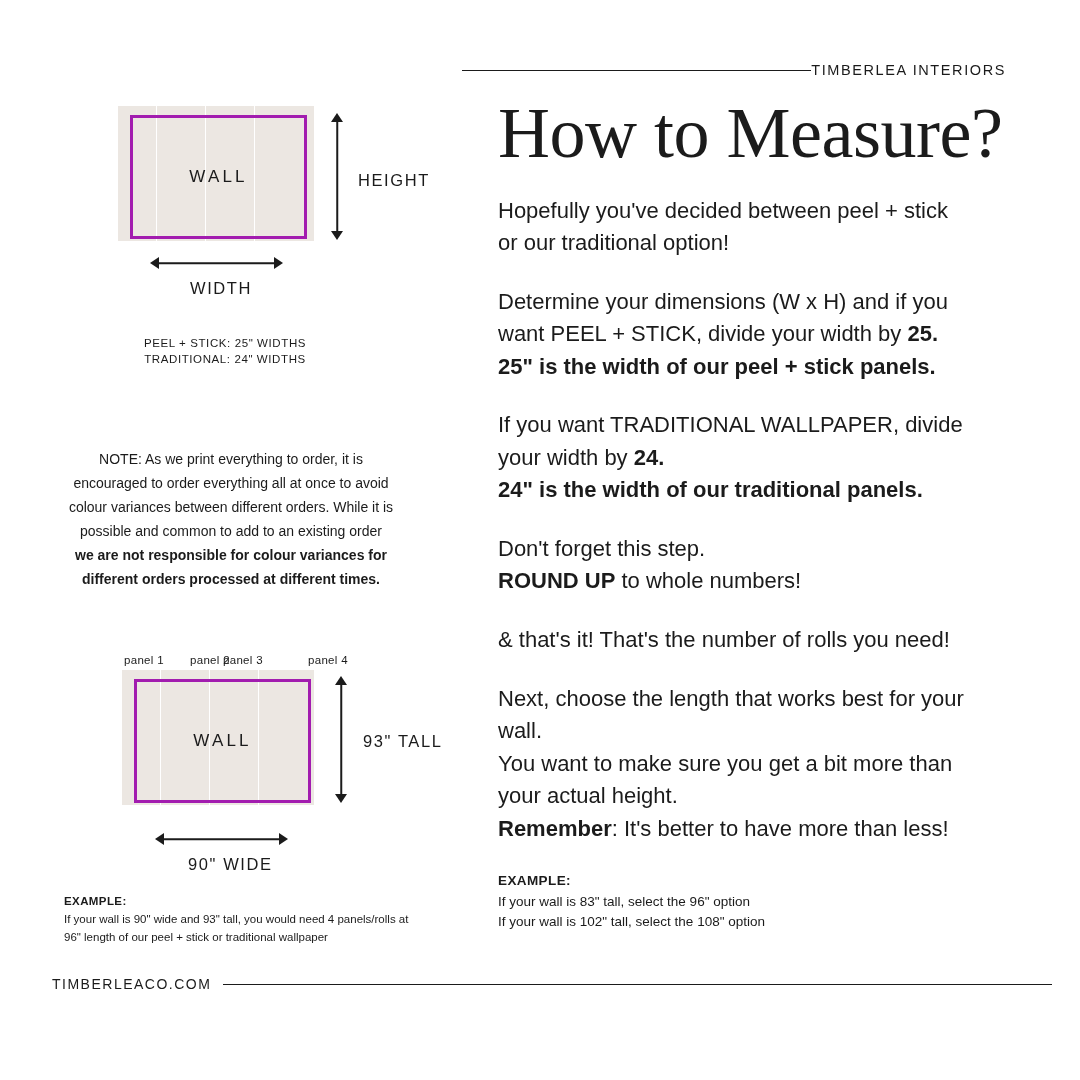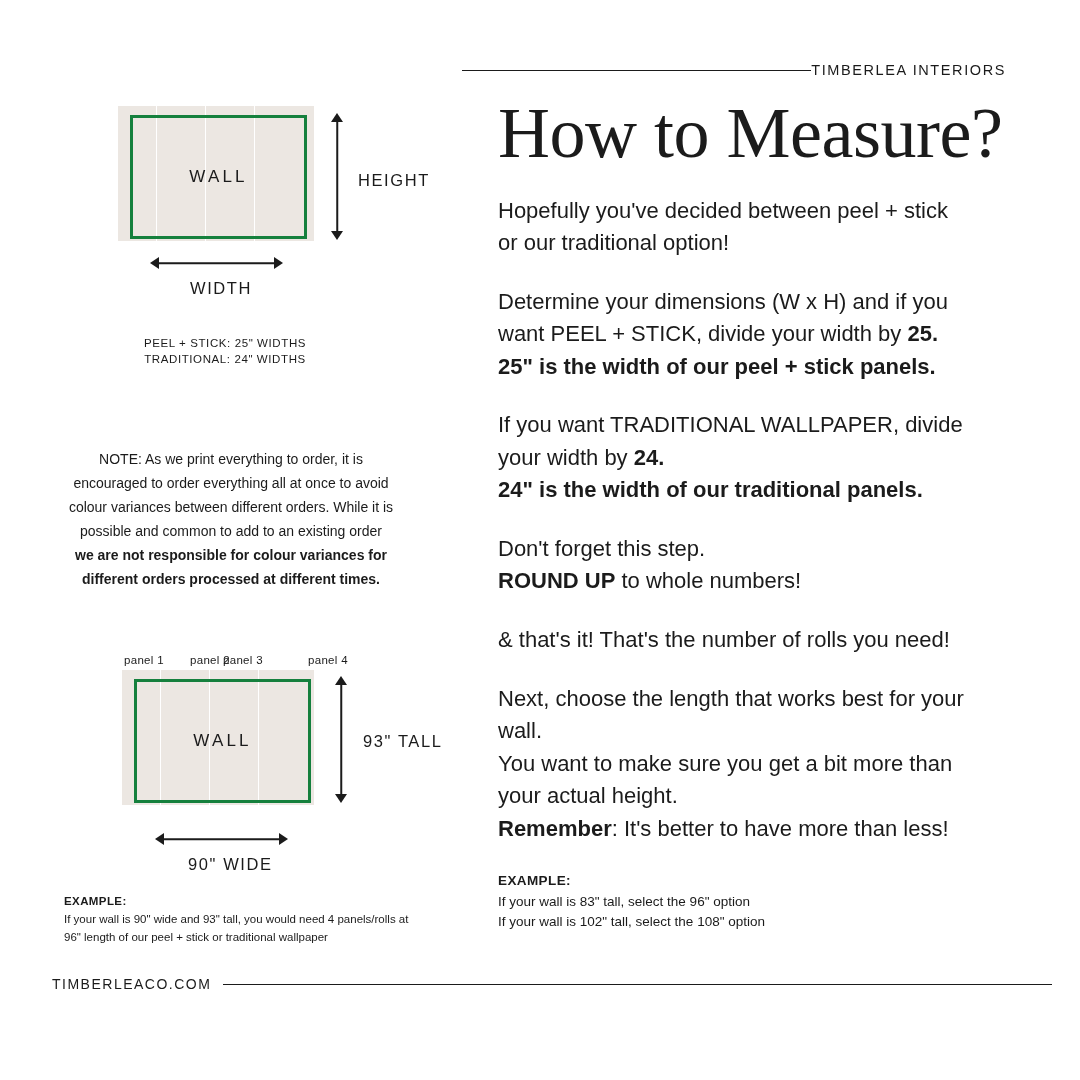--- a/index.html
+++ b/index.html
@@ -91,21 +91,21 @@
   
   .diagram {
     position: absolute;
   }
   .wall-box {
     position: absolute;
     background: #ece7e2;
   }
   .wall-inner {
     position: absolute;
-    border: 3px solid #15803d;
+    border: 3px solid #a21caf;
     box-sizing: border-box;
     display: flex;
     align-items: center;
     justify-content: center;
     text-align: right;
   }
   .wall-label {
     font-size: 17px;
     letter-spacing: 3.2px;
     color: #1b1b1b;

